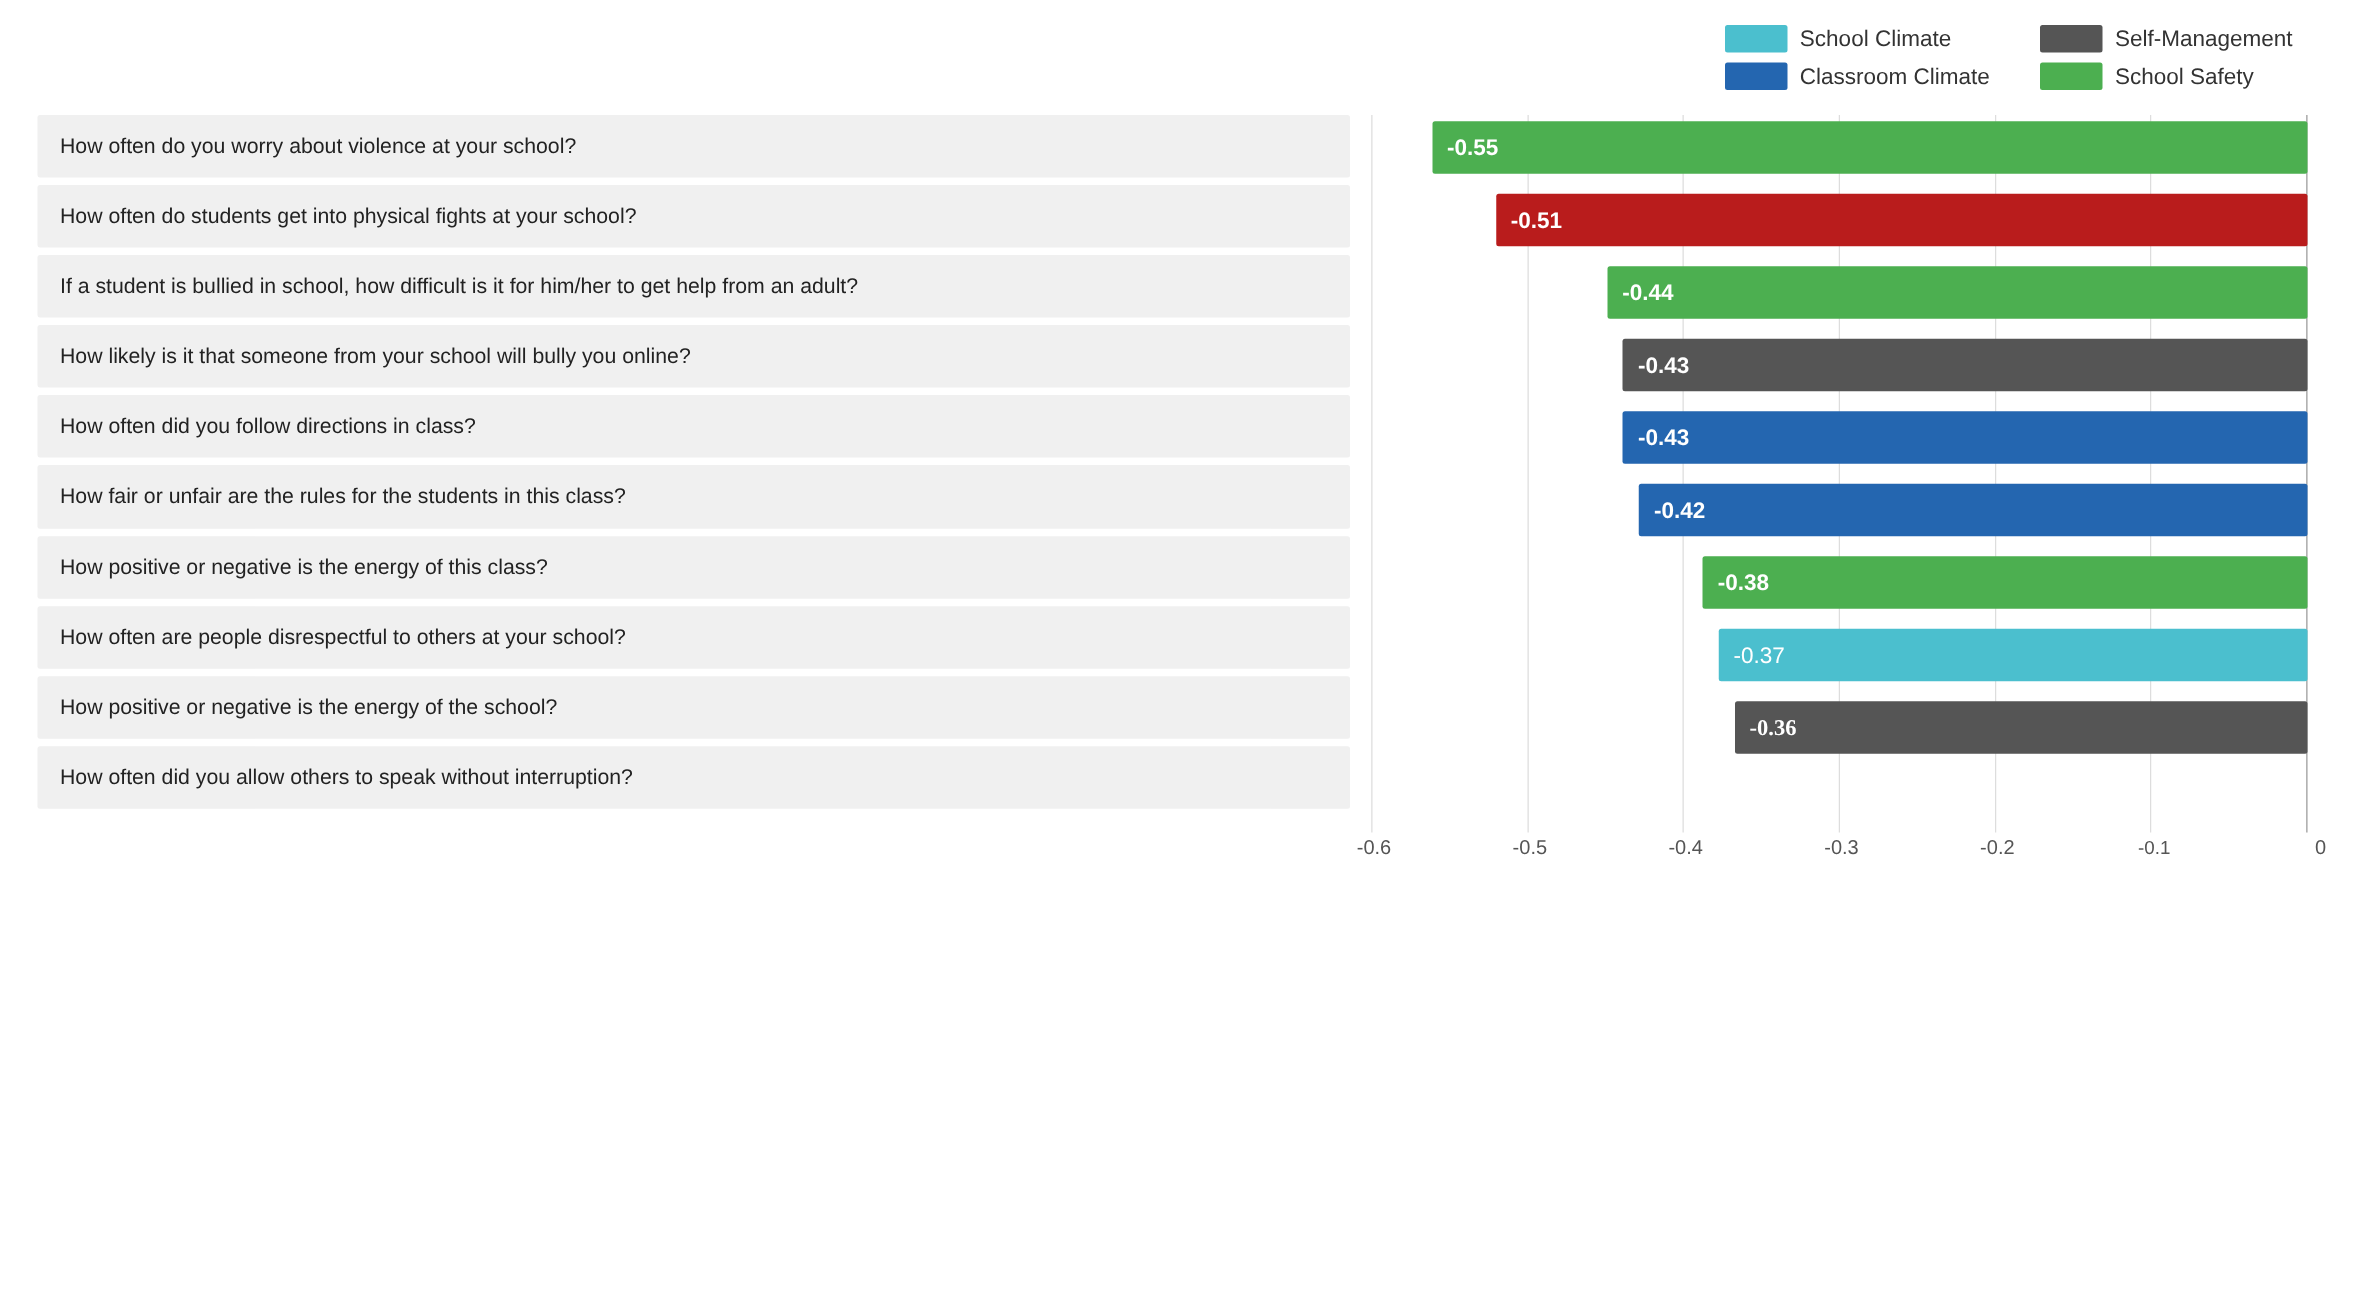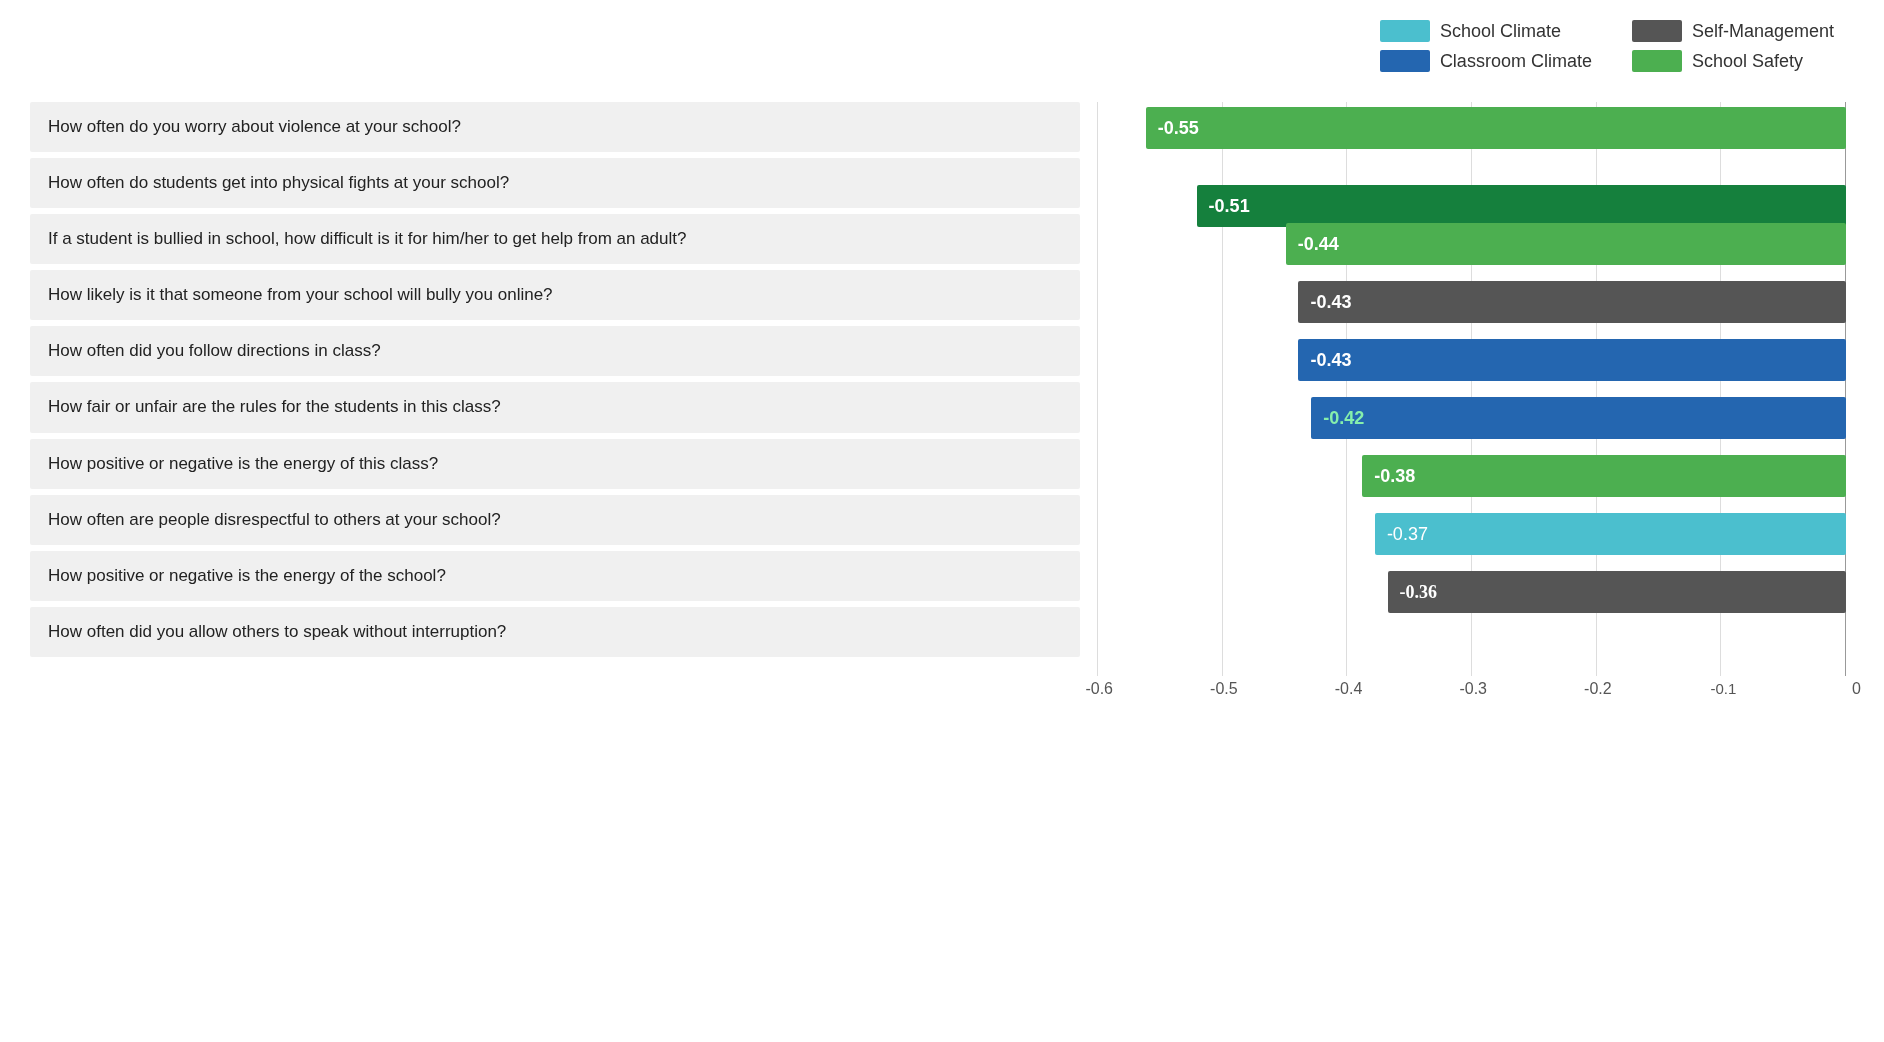--- a/index.html
+++ b/index.html
@@ -7,21 +7,21 @@
       font-family: Arial, sans-serif;
       background: #fff;
       width: 1884px;
       min-height: 1042px;
       padding: 20px 30px;
     }
     .header-area {
       display: flex;
       justify-content: space-between;
       align-items: flex-start;
-      margin-bottom: 30px;
+      margin-bottom: 20px;
       text-align: right;
     }
     .page-title {
       color: #1a8a7a;
       font-size: 36px;
       font-weight: bold;
       padding-top: 10px;
     }
     .legend {
       display: grid;
@@ -168,42 +168,42 @@
           <div class="grid-line" style="right: 506.667px; background: rgb(221, 221, 221);"></div>
           <div class="grid-line" style="right: 631.333px; background: rgb(221, 221, 221);"></div>
           <div class="grid-line" style="right: 756px; background: rgb(221, 221, 221);"></div>
         </div>
     <div class="bar-row">
           <div class="bar" style="background: rgb(76, 175, 80); width: 91.6667%; height: 42px; border-radius: 2px; display: flex; align-items: center; padding-left: 12px; position: absolute; right: 8px; top: 5px;">
             <span class="bar-value" style="color: rgb(255, 255, 255); font-weight: bold; font-size: 18px;">-0.55</span>
           </div>
         </div>
         <div class="bar-row">
-          <div class="bar" style="background: #15803d; width: 85%; height: 42px; border-radius: 2px; display: flex; align-items: center; padding-left: 12px; position: absolute; right: 8px; top: 5px; margin-top: 20px;">
+          <div class="bar" style="background: #b91c1c; width: 85%; height: 42px; border-radius: 2px; display: flex; align-items: center; padding-left: 12px; position: absolute; right: 8px; top: 5px;">
             <span class="bar-value" style="color: rgb(255, 255, 255); font-weight: bold; font-size: 18px;">-0.51</span>
           </div>
         </div>
         <div class="bar-row">
           <div class="bar" style="background: rgb(76, 175, 80); width: 73.3333%; height: 42px; border-radius: 2px; display: flex; align-items: center; padding-left: 12px; position: absolute; right: 8px; top: 5px;">
             <span class="bar-value" style="color: rgb(255, 255, 255); font-weight: bold; font-size: 18px;">-0.44</span>
           </div>
         </div>
         <div class="bar-row">
           <div class="bar" style="background: rgb(85, 85, 85); width: 71.6667%; height: 42px; border-radius: 2px; display: flex; align-items: center; padding-left: 12px; position: absolute; right: 8px; top: 5px;">
             <span class="bar-value" style="color: rgb(255, 255, 255); font-weight: bold; font-size: 18px;">-0.43</span>
           </div>
         </div>
         <div class="bar-row">
           <div class="bar" style="background: rgb(36, 102, 176); width: 71.6667%; height: 42px; border-radius: 2px; display: flex; align-items: center; padding-left: 12px; position: absolute; right: 8px; top: 5px;">
             <span class="bar-value" style="color: rgb(255, 255, 255); font-weight: bold; font-size: 18px;">-0.43</span>
           </div>
         </div>
         <div class="bar-row">
           <div class="bar" style="background: rgb(36, 102, 176); width: 70%; height: 42px; border-radius: 2px; display: flex; align-items: center; padding-left: 12px; position: absolute; right: 8px; top: 5px;">
-            <span class="bar-value" style="color: #86efac; font-weight: bold; font-size: 18px;">-0.42</span>
+            <span class="bar-value" style="color: #ffffff; font-weight: bold; font-size: 18px;">-0.42</span>
           </div>
         </div>
         <div class="bar-row">
           <div class="bar" style="background: rgb(76, 175, 80); width: 63.3333%; height: 42px; border-radius: 2px; display: flex; align-items: center; padding-left: 12px; position: absolute; right: 8px; top: 5px;">
             <span class="bar-value" style="color: rgb(255, 255, 255); font-weight: bold; font-size: 18px;">-0.38</span>
           </div>
         </div>
         <div class="bar-row">
           <div class="bar" style="background: rgb(75, 191, 206); width: 61.6667%; height: 42px; border-radius: 2px; display: flex; align-items: center; padding-left: 12px; position: absolute; right: 8px; top: 5px;">
             <span class="bar-value" style="color: rgb(255, 255, 255); font-weight: normal; font-size: 18px; text-align: right;">-0.37</span>

